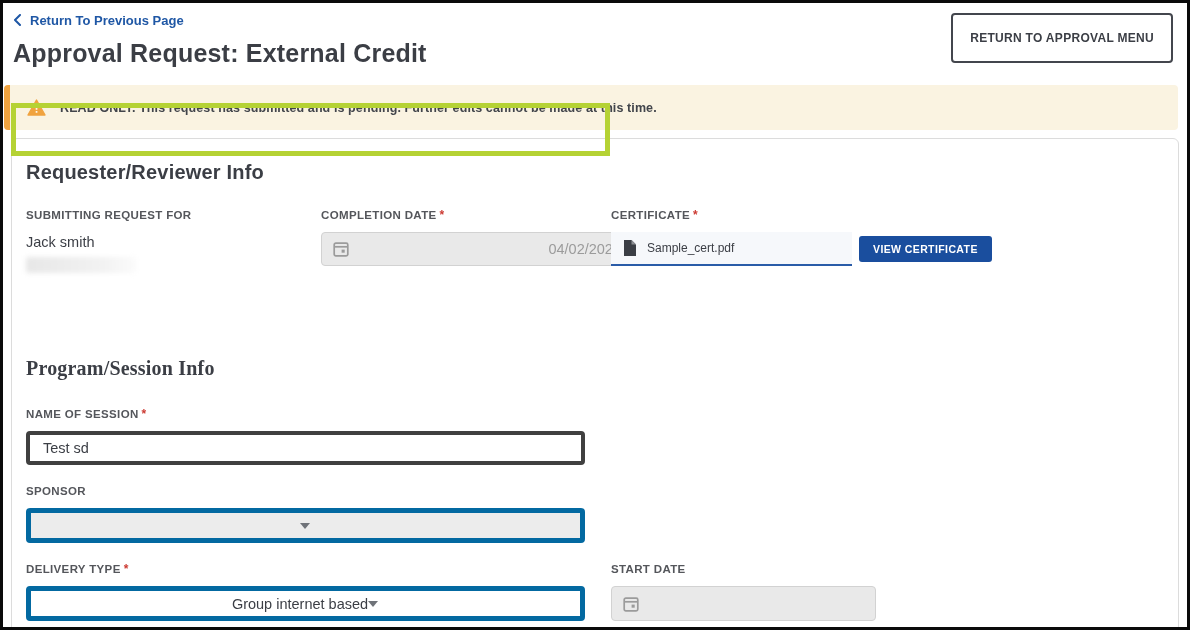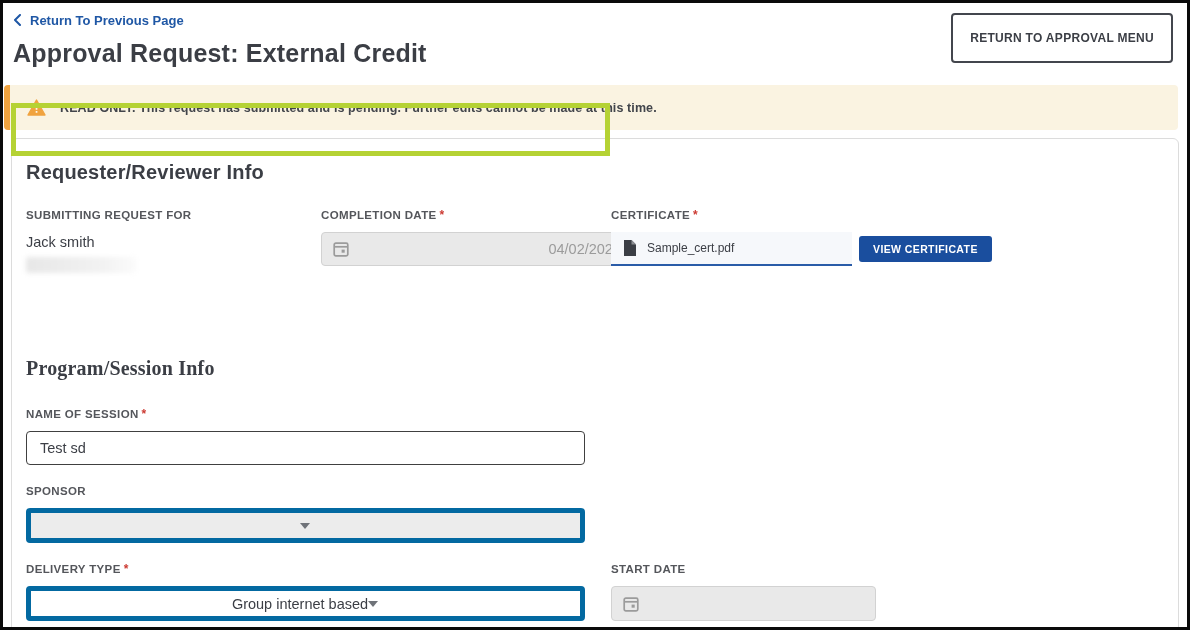--- a/index.html
+++ b/index.html
@@ -86,21 +86,21 @@
     margin: 9px 0 0 7px; height: 26px; padding: 0 14px;
     background: #1a4e9e; color: #fff; border: none; border-radius: 3px;
     font-family: inherit; font-size: 10.5px; font-weight: bold; letter-spacing: .4px;
     cursor: pointer;
   }
   
   .prog-heading { margin-top: 84px; font-family: Liberation Serif, serif; }
   .label-row { margin-top: 24px; }
   .text-input {
     display: block; margin-top: 9px; height: 34px; width: 559px;
-    border: 1px solid #404040; border-radius: 4px; padding: 0 13px;
+    border: 4px solid #404040; border-radius: 4px; padding: 0 13px;
     font-family: inherit; font-size: 14.5px; color: #3b3e45; background: #fff;
     outline: none;
   }
   .two-col { display: grid; grid-template-columns: 585px 1fr; margin-top: 16px; }
   .select-box {
     margin-top: 9px; width: 559px; height: 35px;
     border: 5px solid #0369a1; border-radius: 4px;
     display: flex; align-items: center; justify-content: center;
     padding: 0 14px 0 13px; font-size: 14.5px; background: #fff; cursor: pointer;
   }

